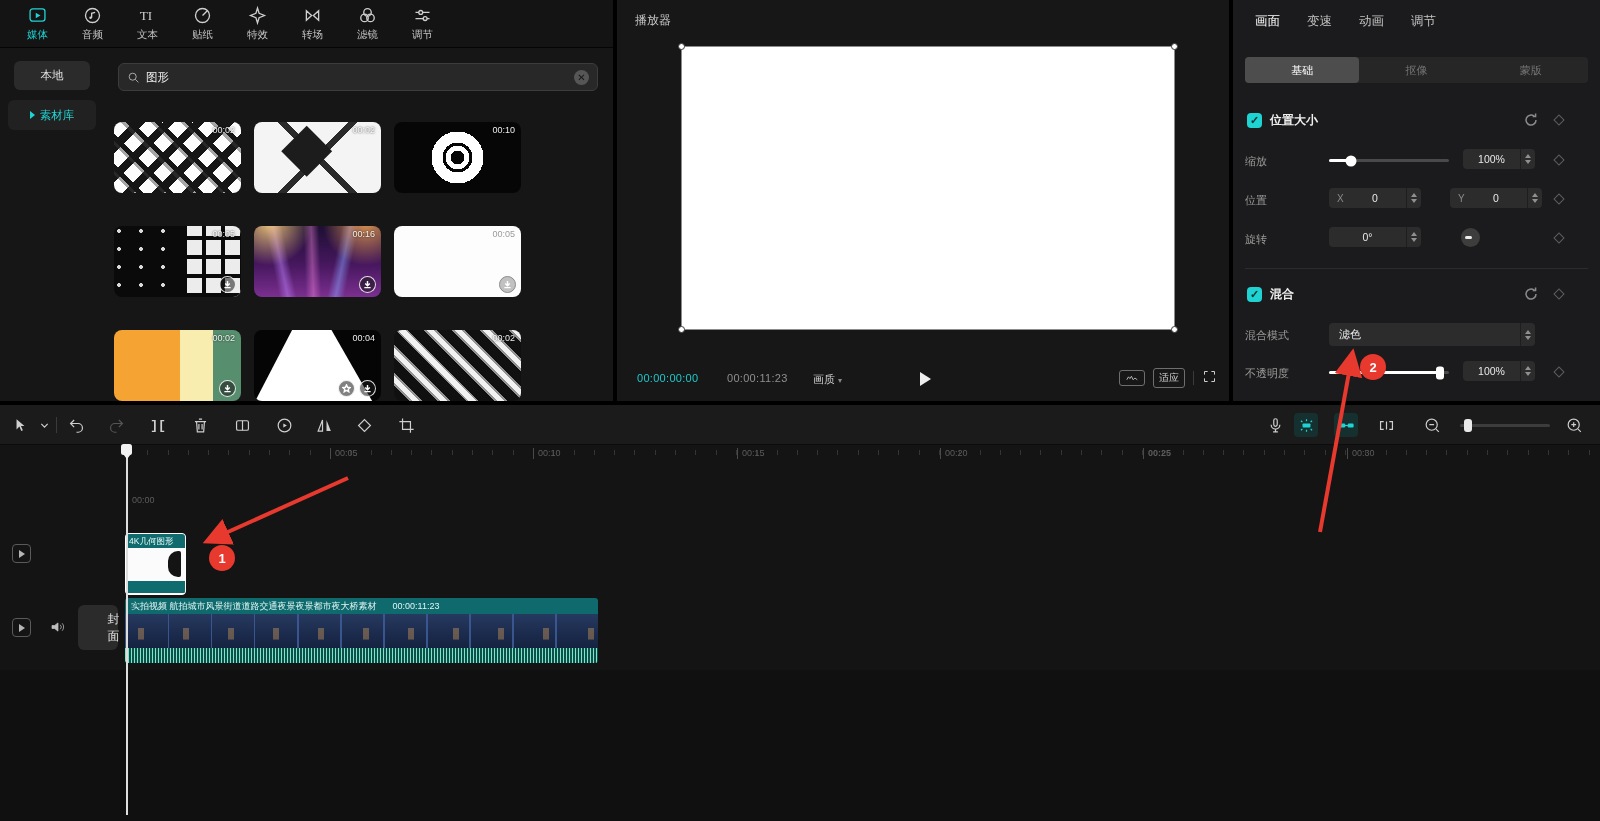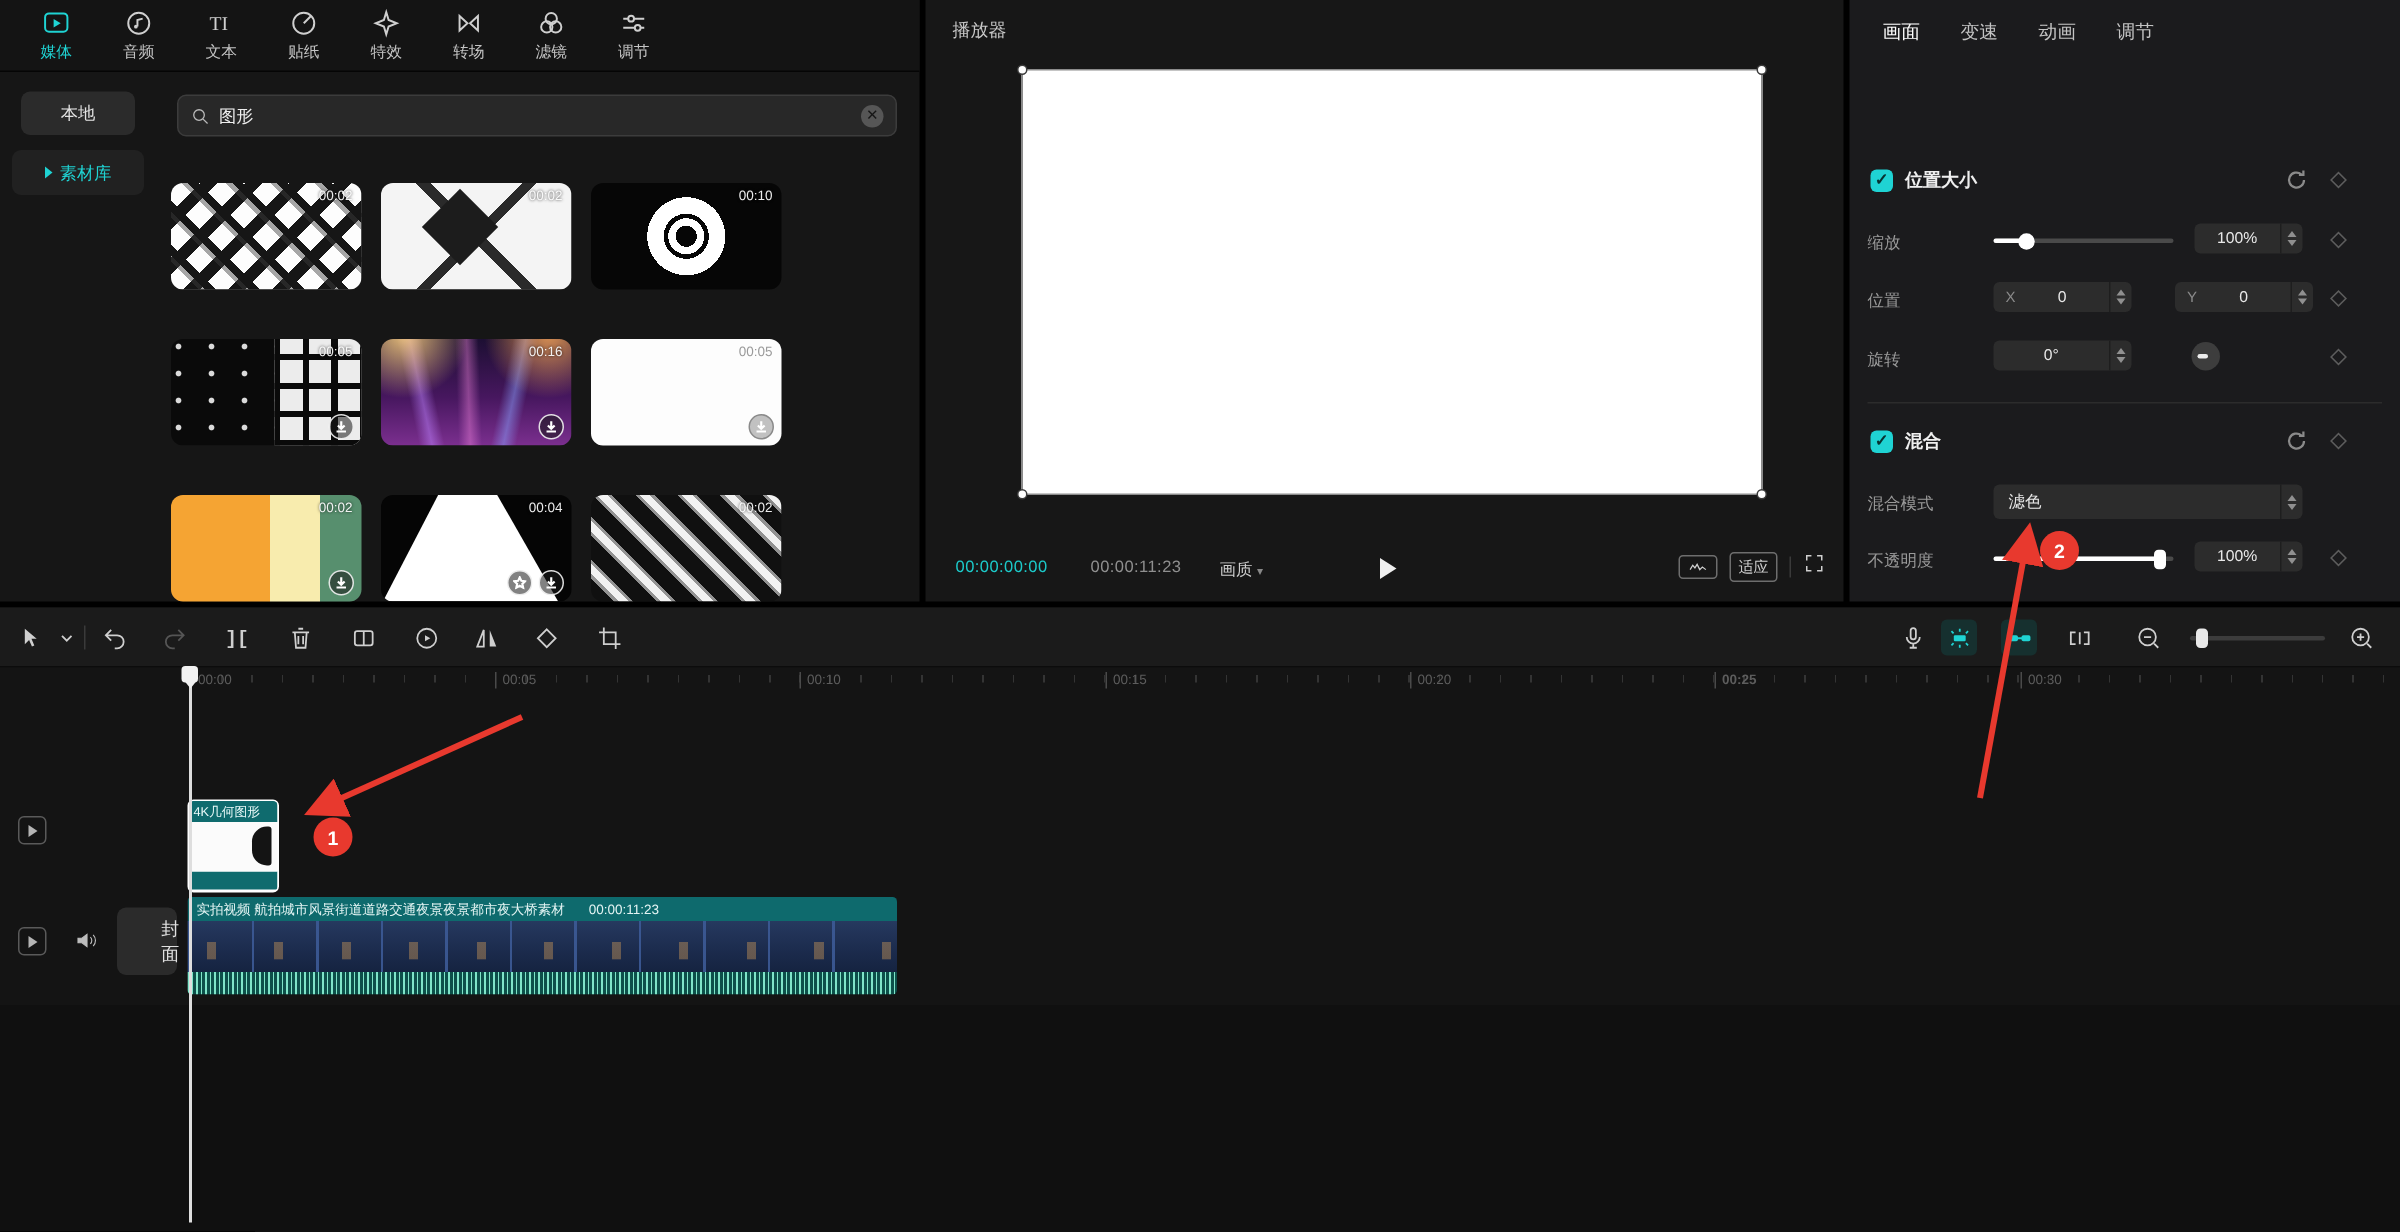--- a/index.html
+++ b/index.html
@@ -338,20 +338,25 @@
     </div>
   </div>
 
   <div class="panel-inspector">
     <div class="insp-tabs">
       <span class="tab active">画面</span>
       <span class="tab">变速</span>
       <span class="tab">动画</span>
       <span class="tab">调节</span>
     </div>
+    <div class="seg">
+      <div class="on">基础</div>
+      <div>抠像</div>
+      <div>蒙版</div>
+    </div>
 
     <div class="sec-head" style="top:112px;">
       <span class="chk">✓</span>
       <span class="sec-title">位置大小</span>
     </div>
     <span class="ico-reset" style="top:112px;"><svg viewBox="0 0 16 16">
           <path d="M13 8a5 5 0 1 1-1.8-3.8M12.6 1.6v3h-3"></path>
         </svg></span>
     <span class="kf" style="top:116px;"></span>
 
@@ -530,21 +535,21 @@
       <span class="tli" style="left:1562px;">
           <svg viewBox="0 0 24 24">
             <circle cx="11" cy="11" r="7"></circle>
             <path d="M8 11h6M11 8v6M16.5 16.5L20 20"></path>
           </svg>
         </span>
     </div>
 
     <div class="tl-ruler">
       <div class="minor-ticks"></div>
-      <span class="rlabel" style="left:127px;">00:00</span>
+      <span class="rlabel" style="left:127px;margin-top:47px;">00:00</span>
       <span class="rlabel" style="left:330px;">00:05</span>
       <span class="rlabel" style="left:533px;">00:10</span>
       <span class="rlabel" style="left:737px;">00:15</span>
       <span class="rlabel" style="left:940px;">00:20</span>
       <span class="rlabel" style="left:1143px;font-weight:bold;">00:25</span>
       <span class="rlabel" style="left:1347px;">00:30</span>
     </div>
 
     <div class="tl-lower"></div>
 

